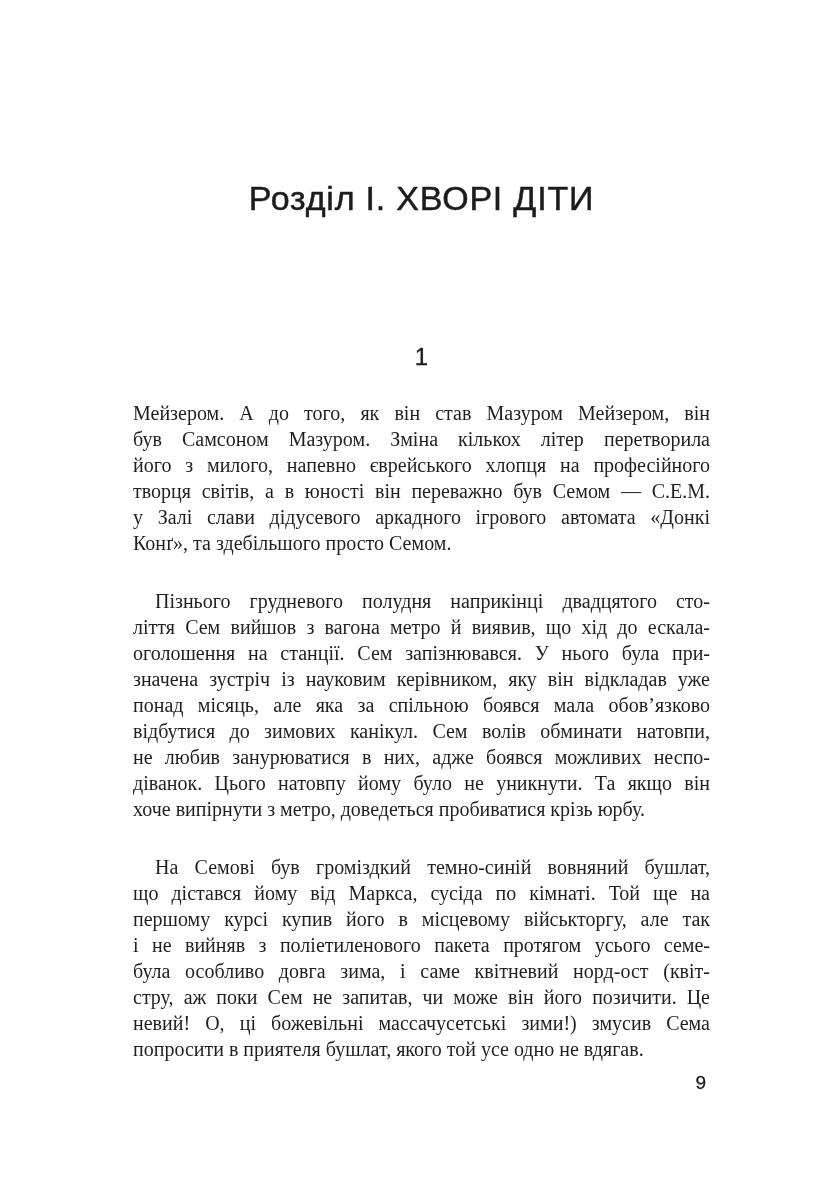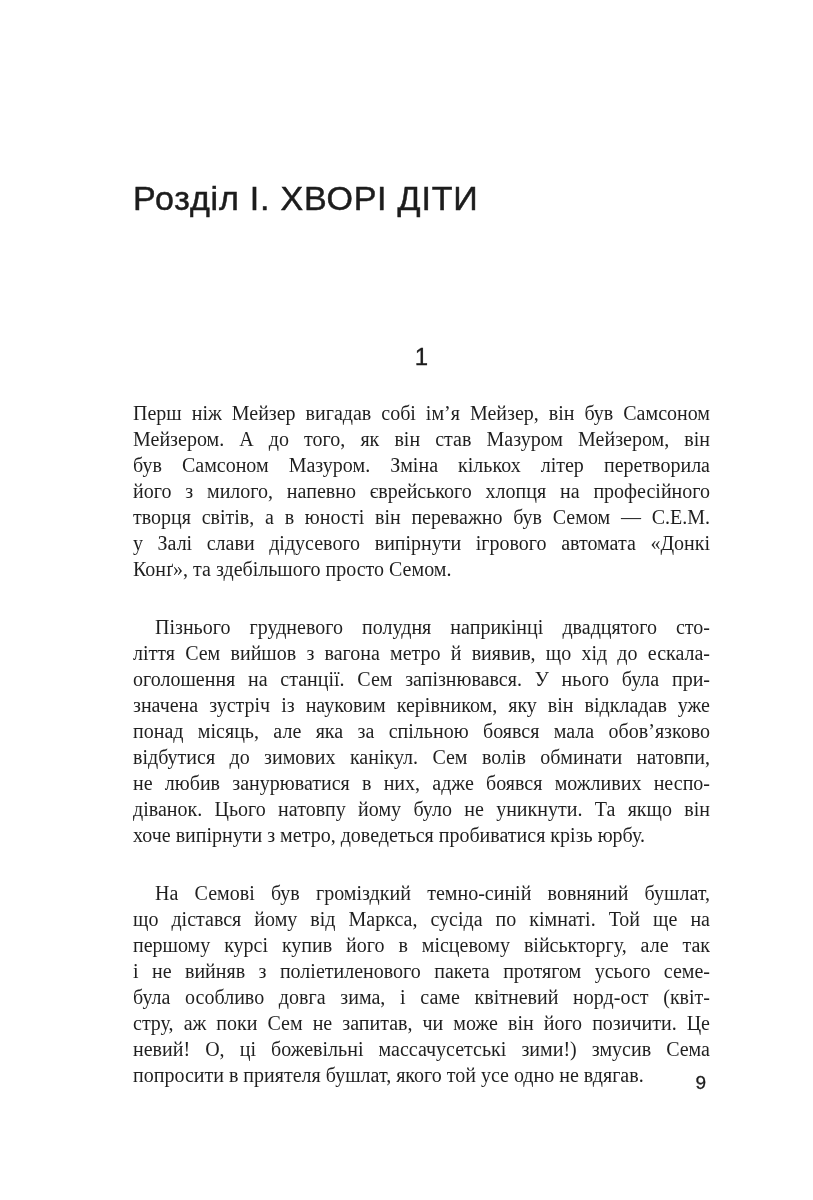--- a/index.html
+++ b/index.html
@@ -12,20 +12,21 @@
     width: 813px;
     height: 1200px;
     background: #ffffff;
     overflow: hidden;
   }
   .chapter-title {
     position: absolute;
     top: 181px;
     left: 133px;
     width: 577px;
+    text-align: center;
     font-family: "Liberation Sans", sans-serif;
     font-size: 34px;
     line-height: 1;
     font-weight: 500;
     letter-spacing: 0.8px;
     color: #1c1c1c;
     -webkit-text-stroke: 0.5px #1c1c1c;
   }
   .section-number {
     position: absolute;
@@ -80,26 +81,25 @@
 </style>
 </head>
 <body>
 
 <div class="page">
   <div class="chapter-title">Розділ І. ХВОРІ ДІТИ</div>
 
   <div class="section-number">1</div>
 
   <div class="body-text">
-      <div class="bodyline">Перш ніж Мейзер вигадав собі ім’я Мейзер, він був Самсоном</div>
       <div class="bodyline">Мейзером. А до того, як він став Мазуром Мейзером, він</div>
       <div class="bodyline">був Самсоном Мазуром. Зміна кількох літер перетворила</div>
       <div class="bodyline">його з милого, напевно єврейського хлопця на професійного</div>
       <div class="bodyline">творця світів, а в юності він переважно був Семом — С.Е.М.</div>
-      <div class="bodyline">у Залі слави дідусевого випірнути ігрового автомата «Донкі</div>
+      <div class="bodyline">у Залі слави дідусевого аркадного ігрового автомата «Донкі</div>
       <div class="bodyline lastline">Конґ», та здебільшого просто Семом.</div>
       <div class="bodyline firstindent">Пізнього грудневого полудня наприкінці двадцятого сто-</div>
       <div class="bodyline">ліття Сем вийшов з вагона метро й виявив, що хід до ескала-</div>
       <div class="bodyline">оголошення на станції. Сем запізнювався. У нього була при-</div>
       <div class="bodyline">значена зустріч із науковим керівником, яку він відкладав уже</div>
       <div class="bodyline">понад місяць, але яка за спільною боявся мала обов’язково</div>
       <div class="bodyline">відбутися до зимових канікул. Сем волів обминати натовпи,</div>
       <div class="bodyline">не любив занурюватися в них, адже боявся можливих неспо-</div>
       <div class="bodyline">діванок. Цього натовпу йому було не уникнути. Та якщо він</div>
       <div class="bodyline lastline">хоче випірнути з метро, доведеться пробиватися крізь юрбу.</div>

